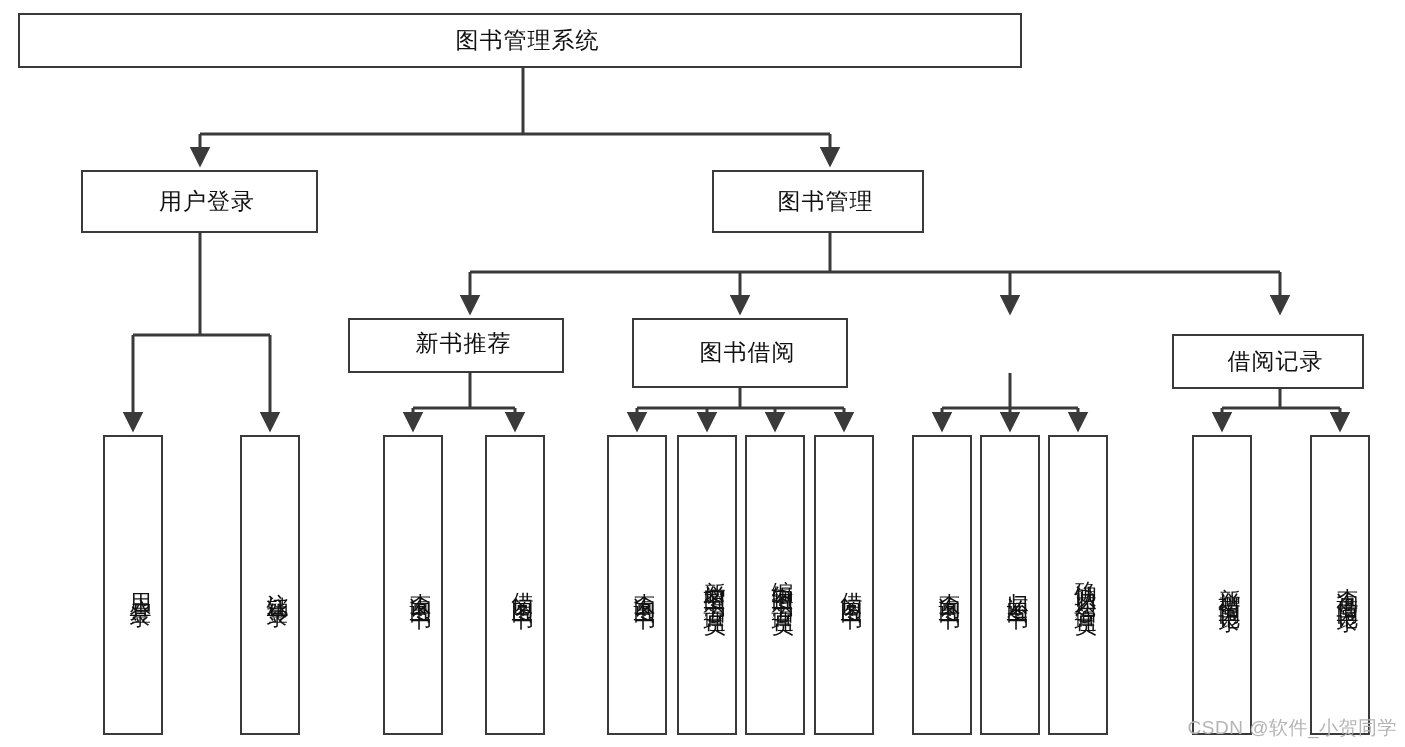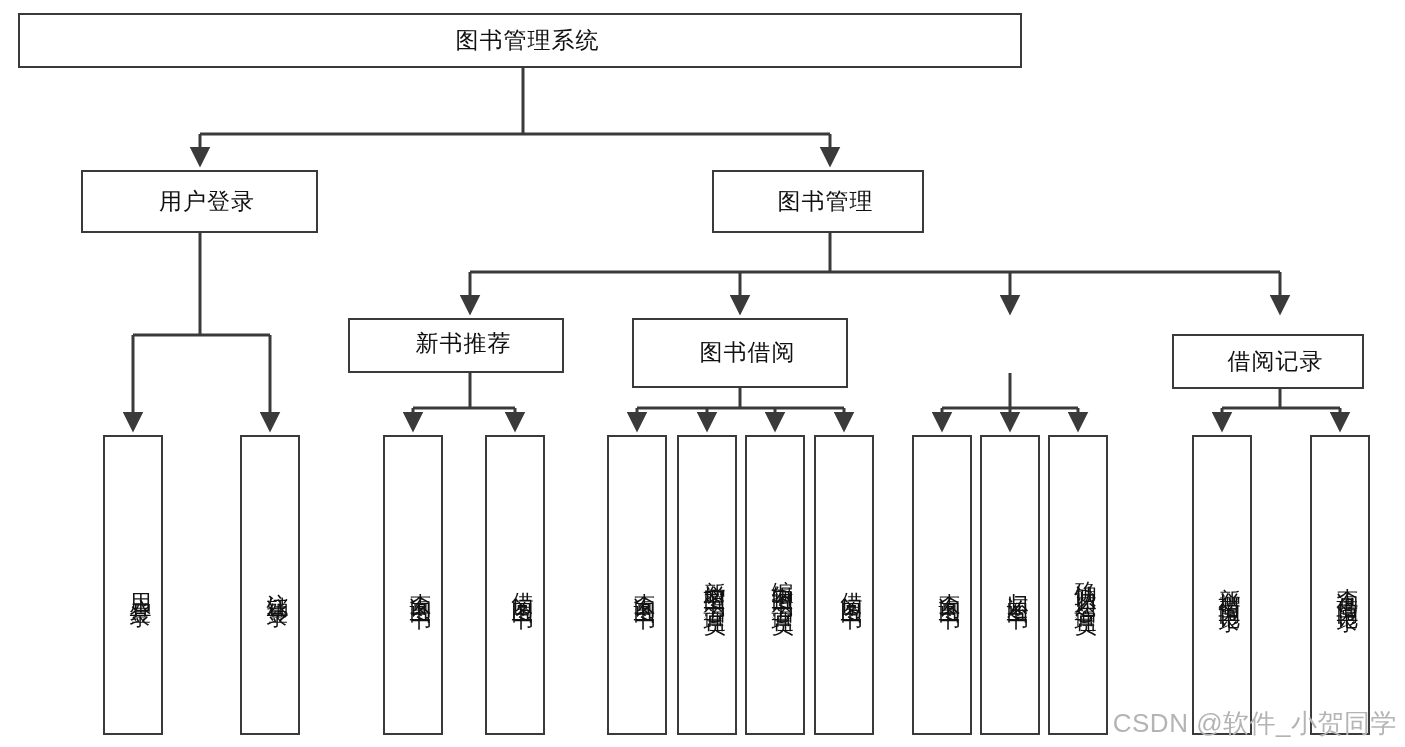--- a/index.html
+++ b/index.html
@@ -60,21 +60,21 @@
     text-orientation: upright;
     font-size: 22px;
     letter-spacing: 5px;
     line-height: 1;
     max-height: 270px;
   }
   #watermark {
     position: absolute;
     right: 8px;
     bottom: 6px;
-    font-size: 26px;
+    font-size: 19px;
     color: #b4b4b4;
     letter-spacing: 0.5px;
     white-space: nowrap;
     user-select: none;
   }
 </style>
 </head>
 <body>
 
 <div id="diagram-root">

